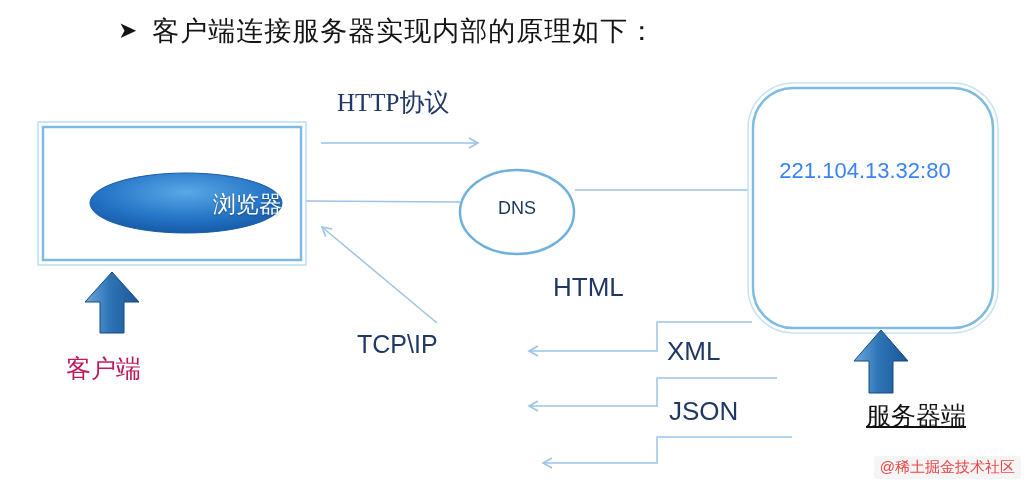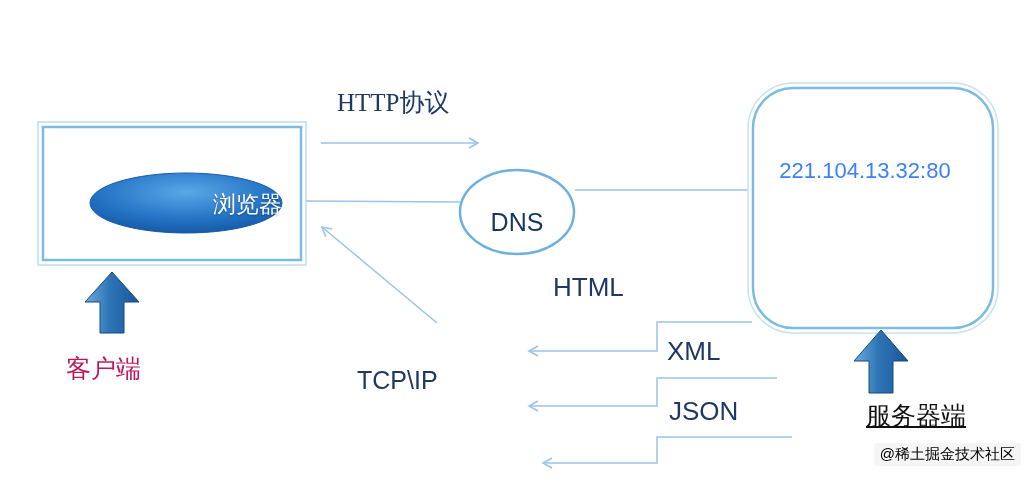--- a/index.html
+++ b/index.html
@@ -4,31 +4,31 @@
 <style>
   html,body{margin:0;padding:0;background:#fff;}
   #canvas{position:relative;width:1035px;height:490px;background:#ffffff;
           font-family:"Liberation Sans","DejaVu Sans",sans-serif;overflow:hidden;}
   #diagram-svg{position:absolute;left:0;top:0;}
   .label{position:absolute;white-space:nowrap;}
   .title{left:118px;top:13px;font-size:27px;color:#141414;letter-spacing:1px;}
   .title .bullet{font-size:23px;margin-right:14px;position:relative;top:-2px;}
   .proto{color:#1F3864;}
   .http-label{left:337px;top:86px;font-size:25px;font-family:Liberation Serif, serif;}
-  .tcp-label{left:357px;top:330px;font-size:25px;margin-top:36px;}
+  .tcp-label{left:357px;top:330px;font-size:25px;}
   .html-label{left:553px;top:272px;font-size:26px;}
   .xml-label{left:667px;top:336px;font-size:26px;}
   .json-label{left:669px;top:396px;font-size:26px;}
-  .dns-label{left:460px;top:208px;width:114px;text-align:center;font-size:25px;color:#17375E;}
+  .dns-label{left:460px;top:198px;width:114px;text-align:center;font-size:18px;color:#17375E;}
   .ip-label{left:742px;top:158px;width:246px;text-align:center;font-size:22px;color:#3b82f6;}
   .browser-label{left:90px;top:189px;width:192px;text-align:right;font-size:23px;color:#ffffff;
                  text-shadow:0 1px 2px rgba(0,0,0,.35);}
   .client-label{left:66px;top:352px;font-size:25px;color:#be185d;}
   .server-label{left:866px;top:399px;font-size:25px;color:#111111;text-decoration:underline;}
-  .watermark{right:14px;bottom:24px;font-size:15px;color:#000000;
+  .watermark{right:14px;bottom:11px;font-size:15px;color:#ef4444;
              background:rgba(0,0,0,0.04);padding:2px 6px;border-radius:3px;}
 </style>
 </head>
 <body>
 
 <div id="canvas">
 
   <svg id="diagram-svg" width="1035" height="490" viewBox="0 0 1035 490">
     <defs>
       <marker id="arrowOpen" markerWidth="16" markerHeight="16" refX="12" refY="7" orient="auto" markerUnits="userSpaceOnUse">
@@ -64,20 +64,23 @@
     <line x1="437" y1="323" x2="322" y2="227" stroke="#9DC3E6" stroke-width="1.5" marker-end="url(#arrowOpen)"></line>
 
     <path d="M752,322 H657 V351 H529" fill="none" stroke="#9DC3E6" stroke-width="1.5" marker-end="url(#arrowOpen)"></path>
     <path d="M777,378 H657 V406 H529" fill="none" stroke="#9DC3E6" stroke-width="1.5" marker-end="url(#arrowOpen)"></path>
     <path d="M792,437 H657 V463 H543" fill="none" stroke="#9DC3E6" stroke-width="1.5" marker-end="url(#arrowOpen)"></path>
 
     <polygon points="112,272 139,302 124,302 124,333 100,333 100,302 85,302" fill="url(#arrowGrad)" stroke="#16497F" stroke-width="1"></polygon>
     <polygon points="881,330 908,361 893,361 893,393 869,393 869,361 854,361" fill="url(#arrowGrad)" stroke="#16497F" stroke-width="1"></polygon>
   </svg>
 
+  <div class="label title">
+    <span class="bullet">➤</span><span>客户端连接服务器实现内部的原理如下：</span>
+  </div>
 
   <div class="label proto http-label">HTTP协议</div>
   <div class="label dns-label">DNS</div>
   <div class="label proto tcp-label">TCP\IP</div>
   <div class="label proto html-label">HTML</div>
   <div class="label proto xml-label">XML</div>
   <div class="label proto json-label">JSON</div>
   <div class="label ip-label">221.104.13.32:80</div>
   <div class="label browser-label">浏览器</div>
   <div class="label client-label">客户端</div>

